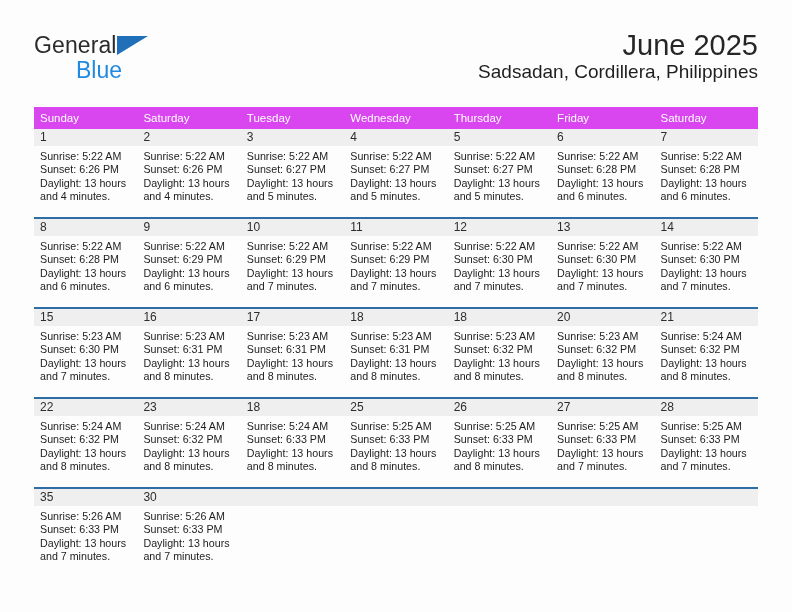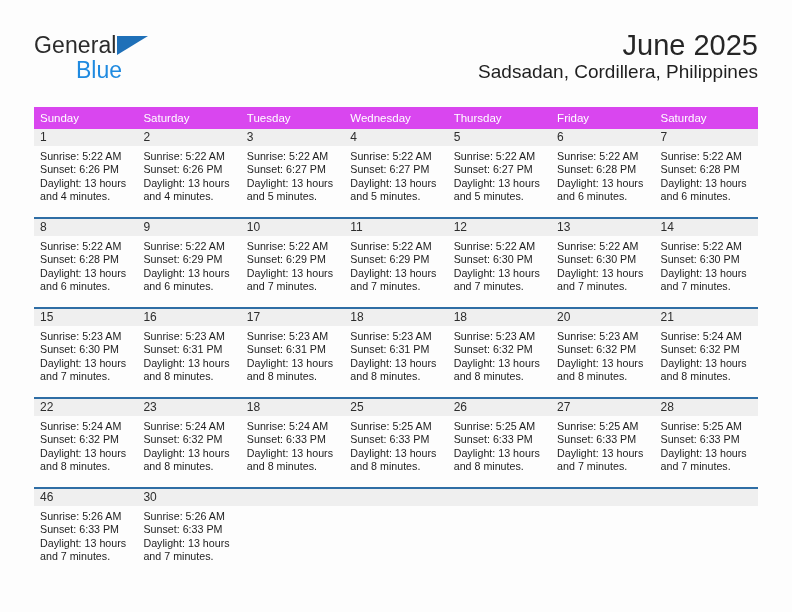--- a/index.html
+++ b/index.html
@@ -499,21 +499,21 @@
                 <div>Sunset: 6:33 PM</div>
                 <div>Daylight: 13 hours</div>
                 <div>and 7 minutes.</div>
               </div>
             </div>
           </td>
         </tr>
         <tr class="week-row">
           <td>
             <div class="cell">
-              <div class="daynum-band">46</div>
+              <div class="daynum-band">35</div>
               <div class="cell-body">
                 <div>Sunrise: 5:26 AM</div>
                 <div>Sunset: 6:33 PM</div>
                 <div>Daylight: 13 hours</div>
                 <div>and 7 minutes.</div>
               </div>
             </div>
           </td>
           <td>
             <div class="cell">

